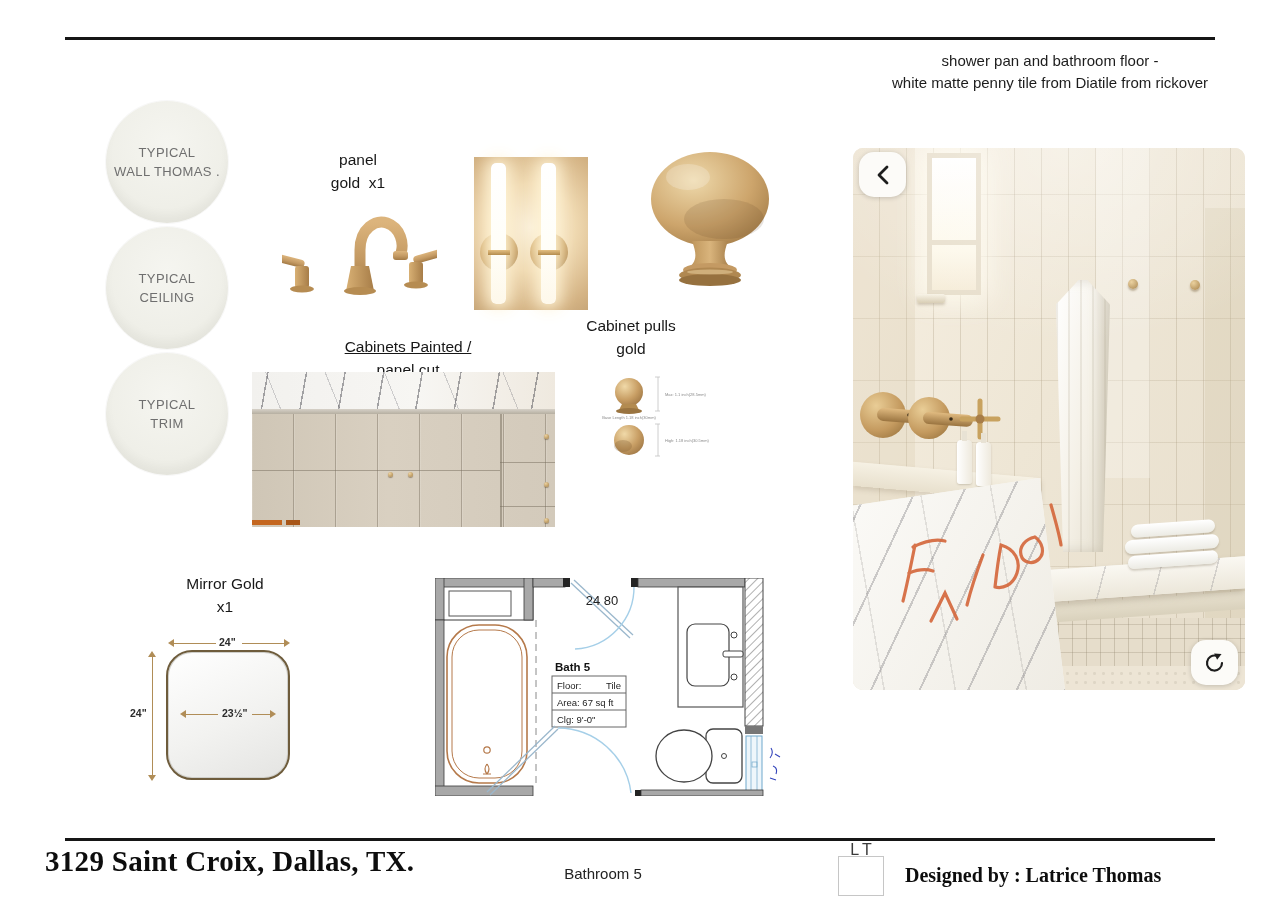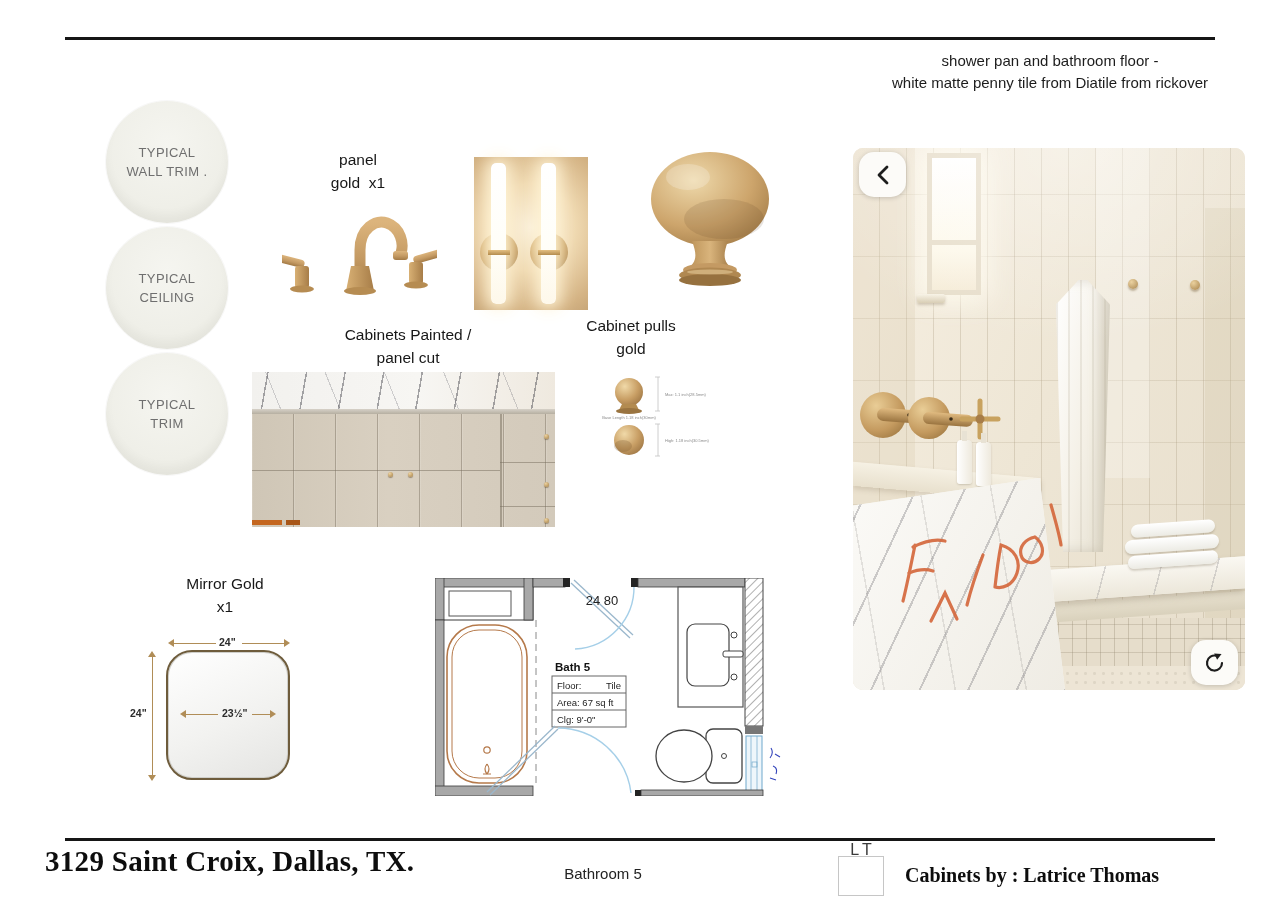--- a/index.html
+++ b/index.html
@@ -141,21 +141,21 @@
   <div class="rule" style="top:37px;"></div>
   <div class="rule" style="top:838px;"></div>
 
   <div class="top-note">
     <div>shower pan and bathroom floor -</div>
     <div>white matte penny tile from Diatile from rickover</div>
   </div>
 
   <div class="swatch" style="top:101px;">
     <span>TYPICAL</span>
-    <span>WALL TRIM .</span>
+    <span>WALL THOMAS .</span>
   </div>
   <div class="swatch" style="top:227px;">
     <span>TYPICAL</span>
     <span>CEILING</span>
   </div>
   <div class="swatch" style="top:353px;">
     <span>TYPICAL</span>
     <span>TRIM</span>
   </div>
 
@@ -216,21 +216,21 @@
     <ellipse cx="62" cy="52" rx="59" ry="47" fill="url(#knobG)"></ellipse>
     <ellipse cx="40" cy="30" rx="22" ry="13" fill="#ffffff" opacity="0.22"></ellipse>
     <ellipse cx="76" cy="72" rx="40" ry="20" fill="#5c4322" opacity="0.14"></ellipse>
     <path d="M44,94 C50,110 48,116 38,123 L86,123 C76,116 74,110 80,94 Z" fill="url(#knobStem)"></path>
     <ellipse cx="62" cy="123" rx="27" ry="7" fill="#c49a63"></ellipse>
     <ellipse cx="62" cy="128" rx="31" ry="7.5" fill="#b08851"></ellipse>
     <ellipse cx="62" cy="133" rx="31" ry="6" fill="#96713f"></ellipse>
     <ellipse cx="62" cy="125" rx="23" ry="2.6" fill="#e9cf9f" opacity="0.55"></ellipse>
   </svg>
 
-  <div class="item-label" style="left:308px; top:323px; width:200px;">
+  <div class="item-label" style="left:308px; top:335px; width:200px;text-decoration:underline;">
     <span>Cabinets Painted /</span>
     <span>panel cut</span>
   </div>
   <div class="cab-img">
     <div class="cab-marble"></div>
     <div class="cab-edge"></div>
     <div class="cab-body"></div>
     <div class="cab-hline" style="left:0; top:98px; width:248px; height:1px;"></div>
     <div class="cab-hline" style="left:248px; top:42px; width:1.5px; height:113px;"></div>
     <div class="cab-hline" style="left:248px; top:90px; width:55px; height:1px;"></div>
@@ -437,15 +437,15 @@
       </svg>
     </div>
   </div>
 
   <div class="addr">3129 Saint Croix, Dallas, TX.</div>
   <div class="room-foot">Bathroom 5</div>
   <div class="lt-box">
     <div class="lt">LT</div>
     <div class="lt-sub">LATRICE THOMAS</div>
   </div>
-  <div class="designer">Cabinets by : Latrice Thomas</div>
+  <div class="designer">Designed by : Latrice Thomas</div>
 
 </div>
 
 </body></html>

